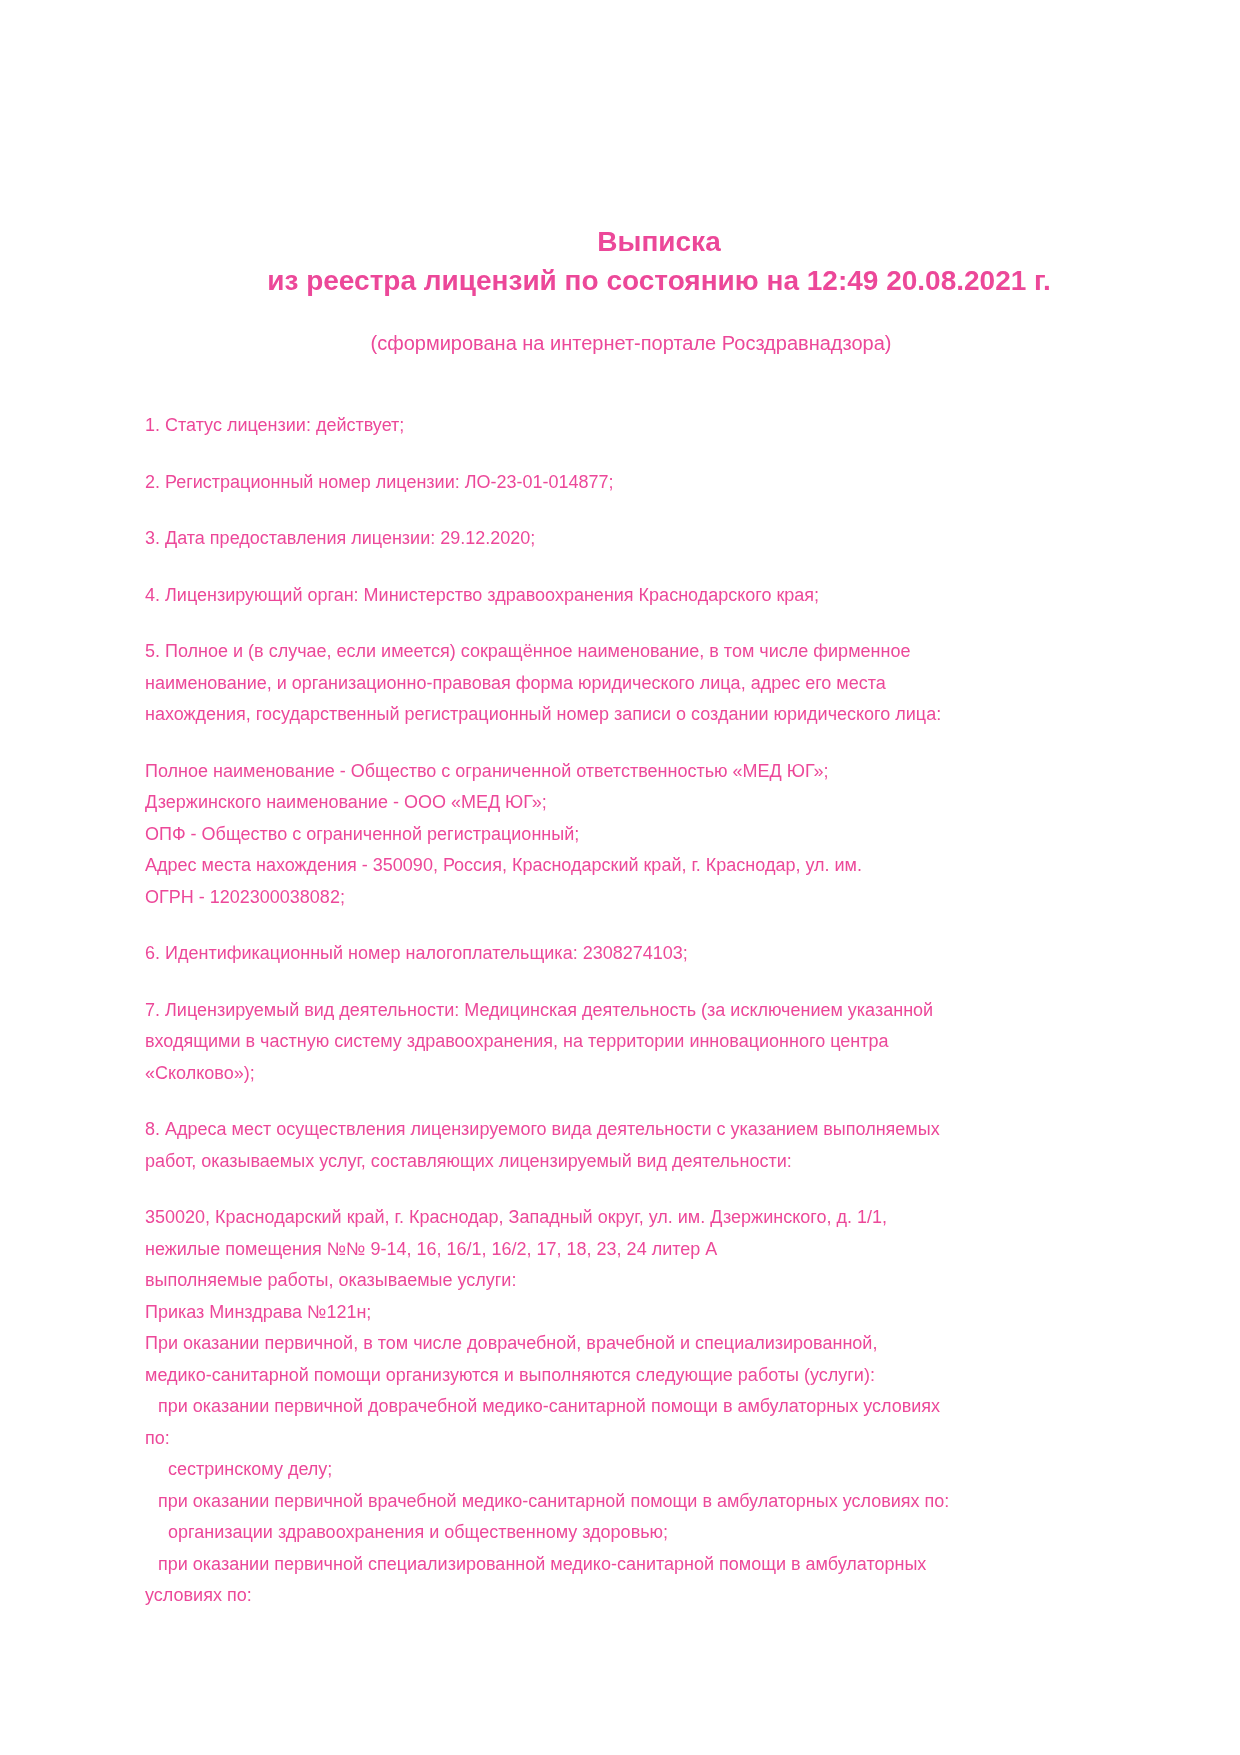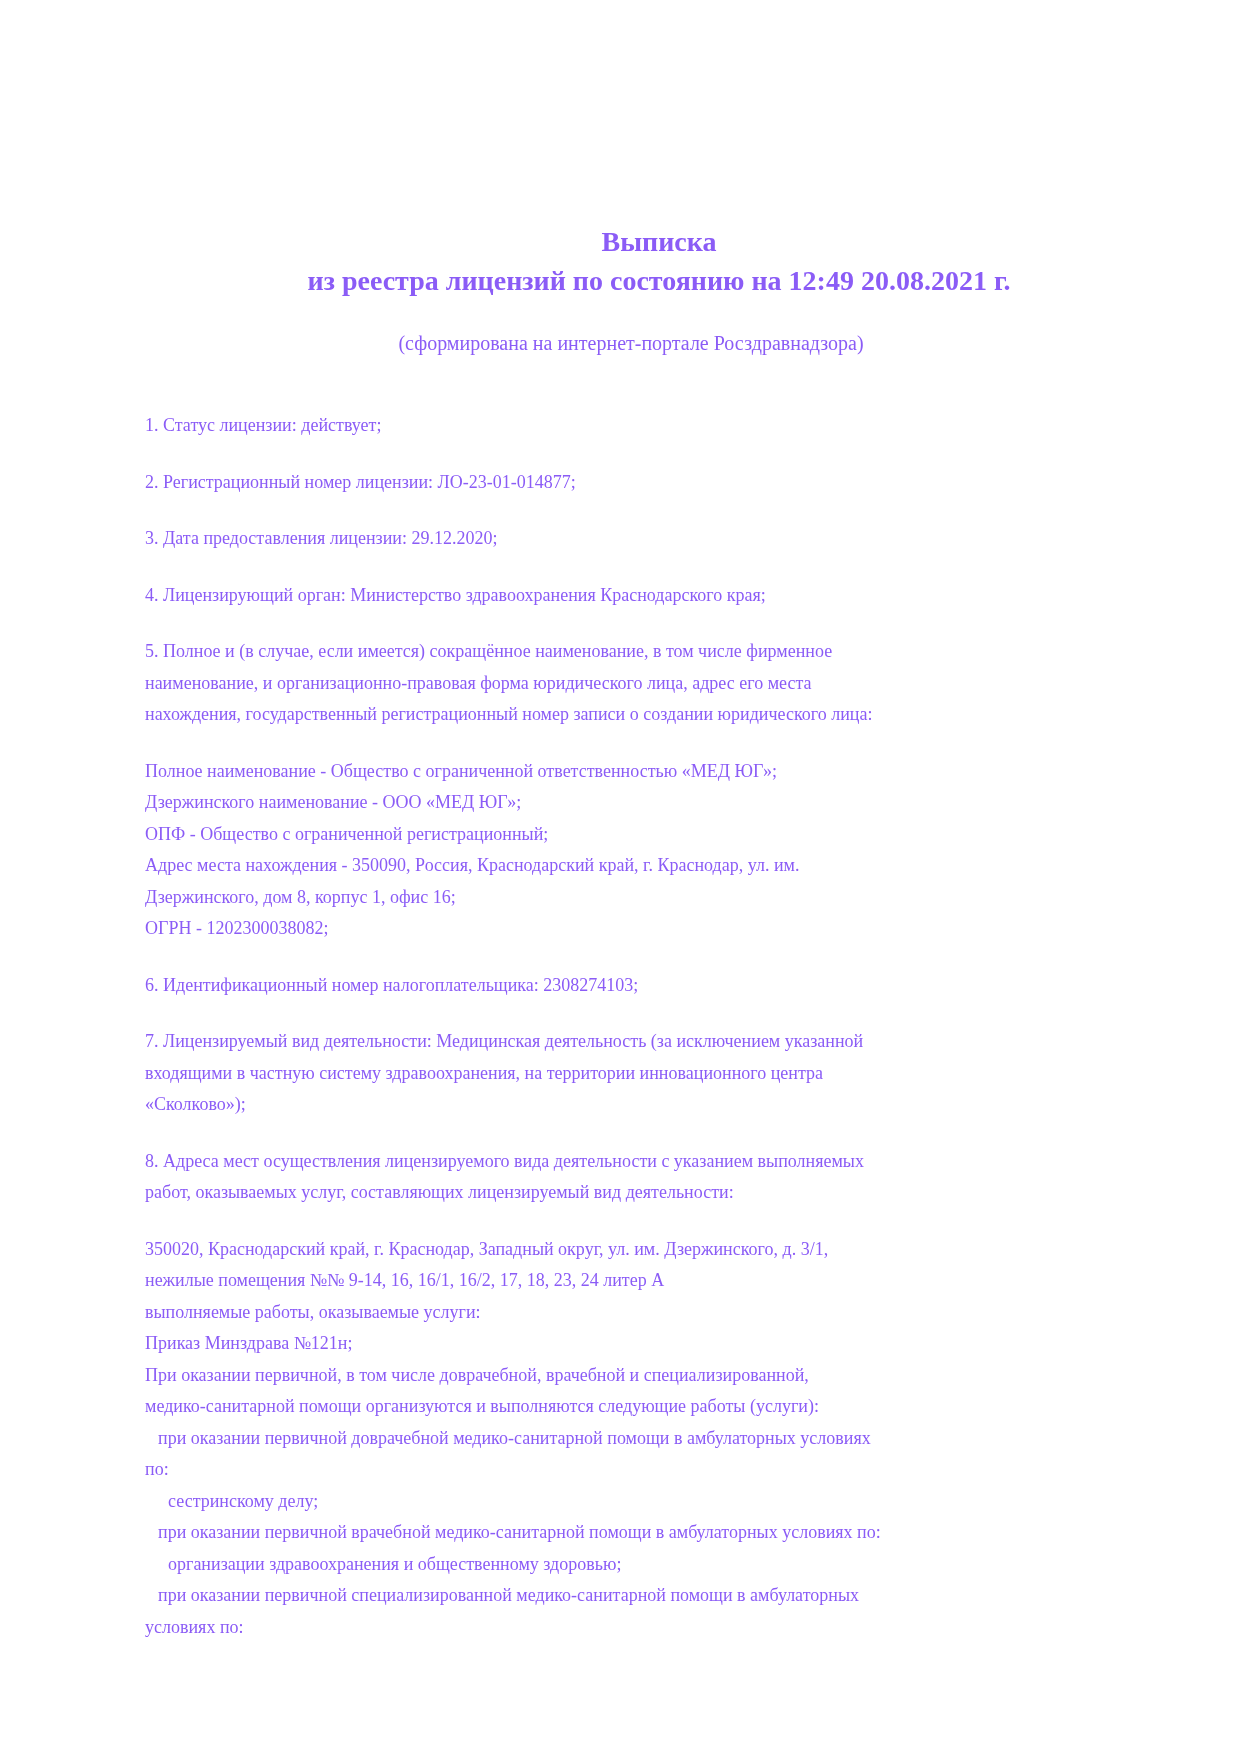--- a/index.html
+++ b/index.html
@@ -5,22 +5,22 @@
   html, body {
     margin: 0;
     padding: 0;
     background: #ffffff;
   }
   .page {
     position: relative;
     width: 1106px;
     height: 1755px;
     background: #ffffff;
-    color: #8b5cf6;
-    font-family: Liberation Serif, serif;
+    color: #ec4899;
+    font-family: Liberation Sans, sans-serif;
     overflow: hidden;
   }
   .content {
     margin-left: 145px;
     width: 972px;
   }
   .heading {
     padding-top: 222px;
     padding-left: 56px;
     text-align: center;
@@ -83,37 +83,36 @@
         <div class="para">
           <div class="line indent-0">5. Полное и (в случае, если имеется) сокращённое наименование, в том числе фирменное</div>
           <div class="line indent-0">наименование, и организационно-правовая форма юридического лица, адрес его места</div>
           <div class="line indent-0">нахождения, государственный регистрационный номер записи о создании юридического лица:</div>
         </div>
         <div class="para">
           <div class="line indent-0">Полное наименование - Общество с ограниченной ответственностью «МЕД ЮГ»;</div>
           <div class="line indent-0">Дзержинского наименование - ООО «МЕД ЮГ»;</div>
           <div class="line indent-0">ОПФ - Общество с ограниченной регистрационный;</div>
           <div class="line indent-0">Адрес места нахождения - 350090, Россия, Краснодарский край, г. Краснодар, ул. им.</div>
-          <div class="line indent-0">Дзержинского, дом 8, корпус 1, офис 16;</div>
           <div class="line indent-0">ОГРН - 1202300038082;</div>
         </div>
         <div class="para">
           <div class="line indent-0">6. Идентификационный номер налогоплательщика: 2308274103;</div>
         </div>
         <div class="para">
           <div class="line indent-0">7. Лицензируемый вид деятельности: Медицинская деятельность (за исключением указанной</div>
           <div class="line indent-0">входящими в частную систему здравоохранения, на территории инновационного центра</div>
           <div class="line indent-0">«Сколково»);</div>
         </div>
         <div class="para">
           <div class="line indent-0">8. Адреса мест осуществления лицензируемого вида деятельности с указанием выполняемых</div>
           <div class="line indent-0">работ, оказываемых услуг, составляющих лицензируемый вид деятельности:</div>
         </div>
         <div class="para">
-          <div class="line indent-0">350020, Краснодарский край, г. Краснодар, Западный округ, ул. им. Дзержинского, д. 3/1,</div>
+          <div class="line indent-0">350020, Краснодарский край, г. Краснодар, Западный округ, ул. им. Дзержинского, д. 1/1,</div>
           <div class="line indent-0">нежилые помещения №№ 9-14, 16, 16/1, 16/2, 17, 18, 23, 24 литер А</div>
           <div class="line indent-0">выполняемые работы, оказываемые услуги:</div>
           <div class="line indent-0">Приказ Минздрава №121н;</div>
           <div class="line indent-0">При оказании первичной, в том числе доврачебной, врачебной и специализированной,</div>
           <div class="line indent-0">медико-санитарной помощи организуются и выполняются следующие работы (услуги):</div>
           <div class="line indent-1">при оказании первичной доврачебной медико-санитарной помощи в амбулаторных условиях</div>
           <div class="line indent-0">по:</div>
           <div class="line indent-2">сестринскому делу;</div>
           <div class="line indent-1">при оказании первичной врачебной медико-санитарной помощи в амбулаторных условиях по:</div>
           <div class="line indent-2">организации здравоохранения и общественному здоровью;</div>

